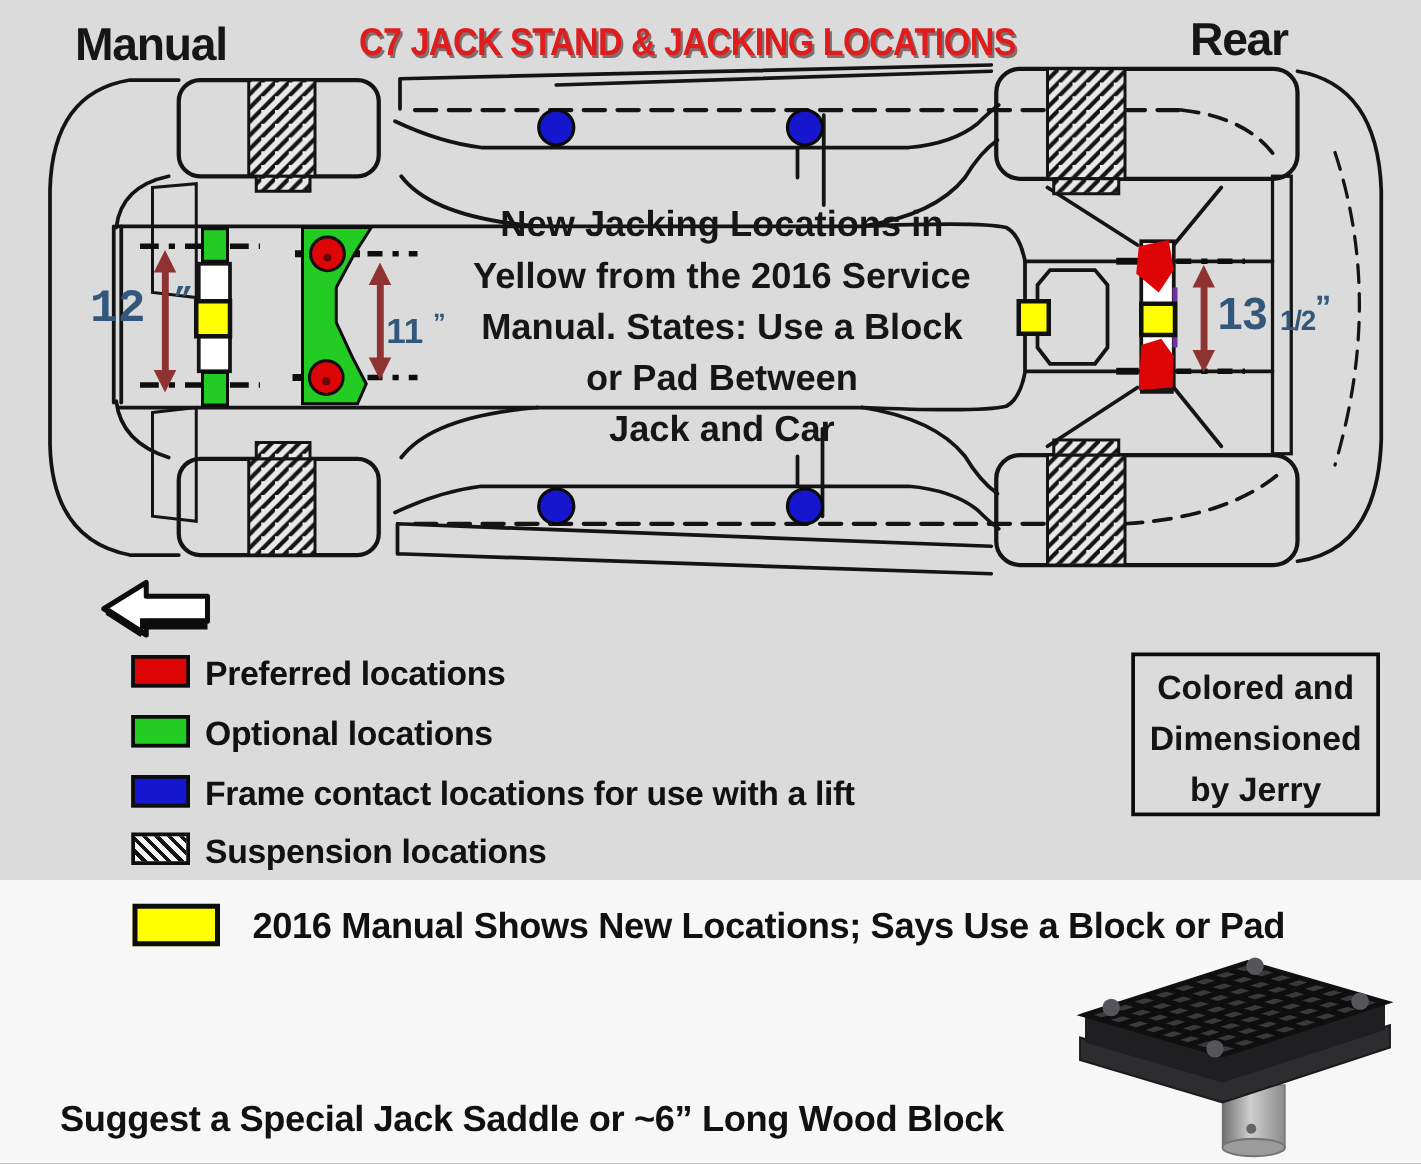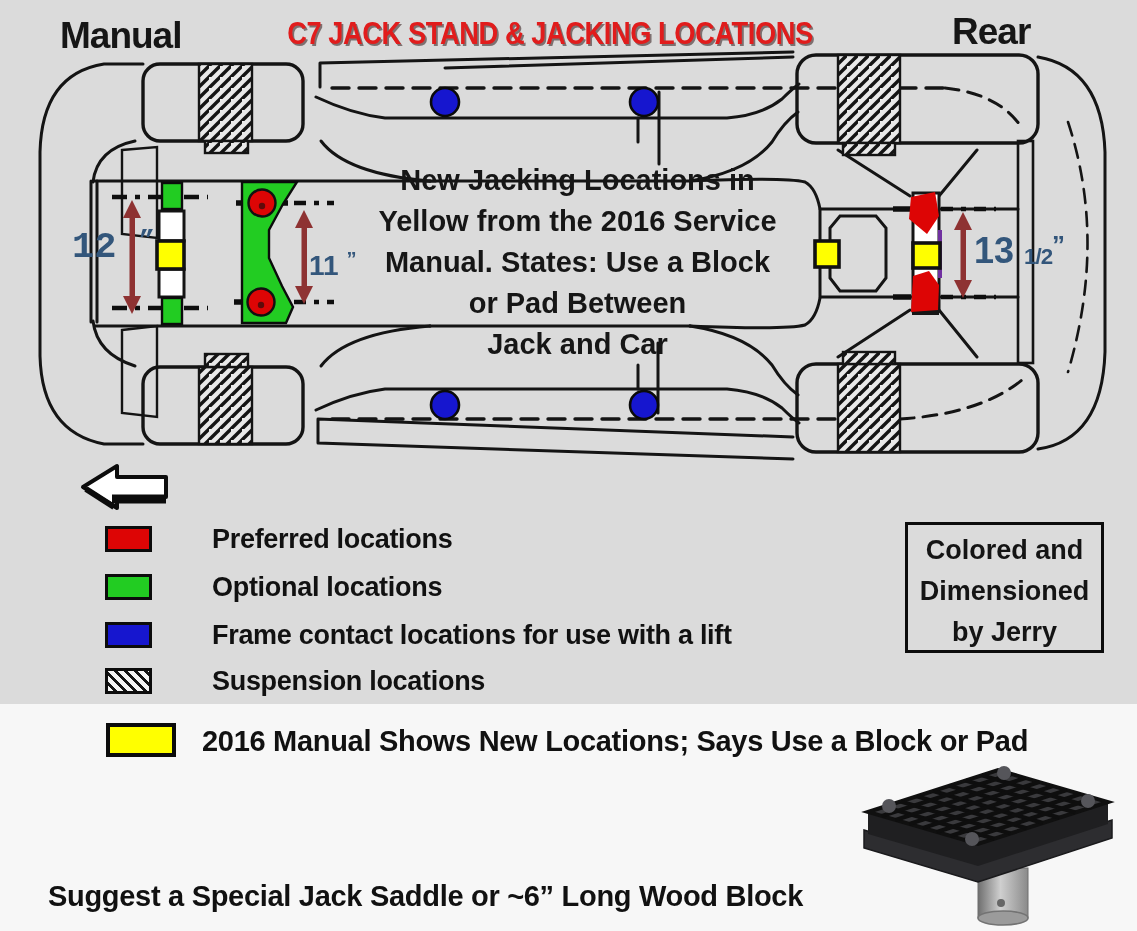--- a/index.html
+++ b/index.html
@@ -24,21 +24,21 @@
     left:345px;top:160px;width:465px;text-align:center;
     font-size:29px;font-weight:bold;color:#161616;line-height:41px;
     white-space:pre-line;letter-spacing:0px;
   }
   .dim{font-weight:bold;color:#33567b;white-space:nowrap;}
   .dim-12{left:72px;top:226px;font-size:37px;font-family:Liberation Mono, monospace;}
   .dim-11{left:309px;top:228px;font-size:28px;margin-top:20px;}
   .dim-13{left:974px;top:230px;font-size:36px;}
   .dim .inch{font-size:0.72em;vertical-align:9px;letter-spacing:-1px;}
   .dim .frac{font-size:0.62em;vertical-align:-1px;letter-spacing:-1px;margin-top:36px;}
-  .legend-row{left:105px;height:30px;display:flex;align-items:center;gap:48px;}
+  .legend-row{left:105px;height:30px;display:flex;align-items:flex-start;}
   .legend-swatch{width:47px;height:26px;border:3px solid #0c0c0c;box-sizing:border-box;flex:0 0 auto;}
   .legend-label{margin-left:12px;font-size:27px;font-weight:bold;color:#111;white-space:nowrap;letter-spacing:-0.3px;}
   .credit-box{
     left:905px;top:522px;width:199px;height:131px;border:3px solid #0c0c0c;box-sizing:border-box;
     text-align:center;font-size:27px;font-weight:bold;color:#141414;line-height:41px;
     white-space:pre-line;padding-top:5px;
   }
   .manual-swatch{left:106px;top:723px;width:70px;height:34px;background:#ffff00;border:4px solid #0c0c0c;box-sizing:border-box;}
   .manual-note{left:202px;top:725px;font-size:29px;font-weight:bold;color:#111;white-space:nowrap;letter-spacing:-0.3px;}
   .suggest{left:48px;top:880px;font-size:29px;font-weight:bold;color:#111;white-space:nowrap;letter-spacing:-0.3px;}

